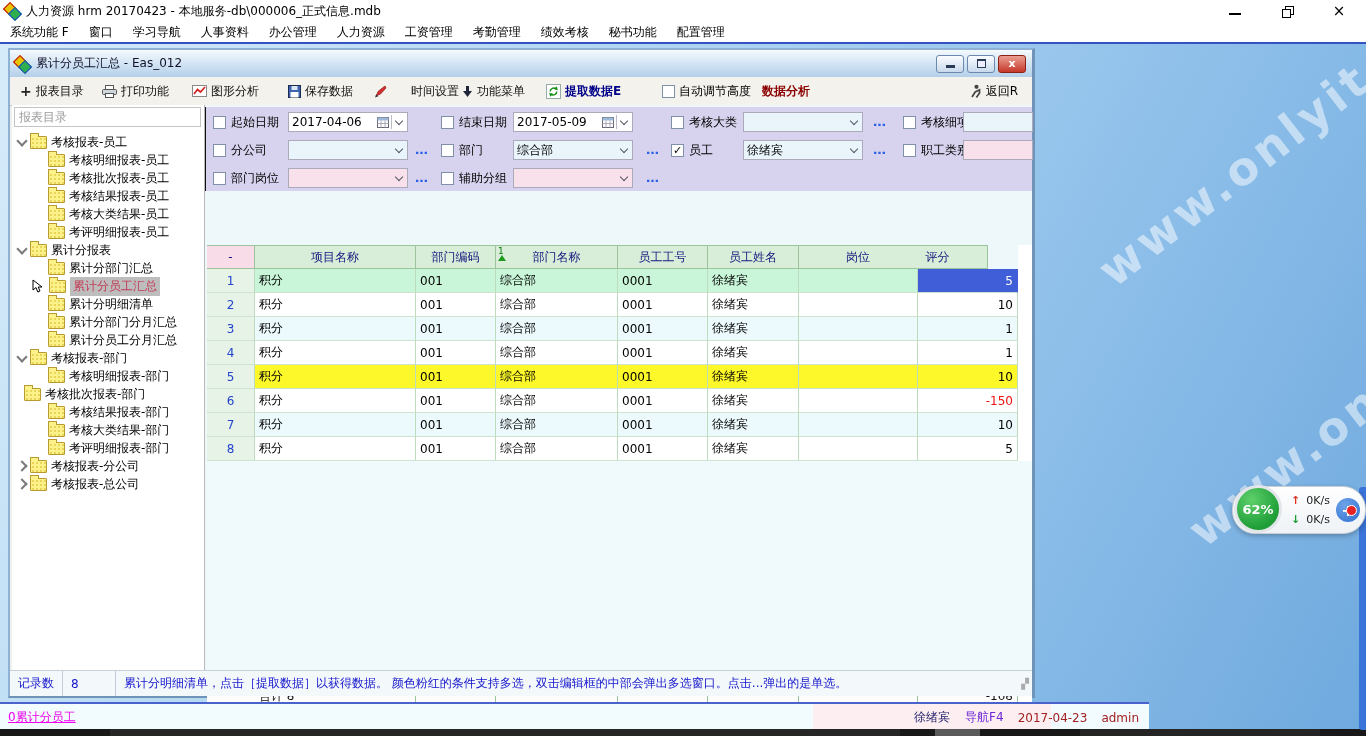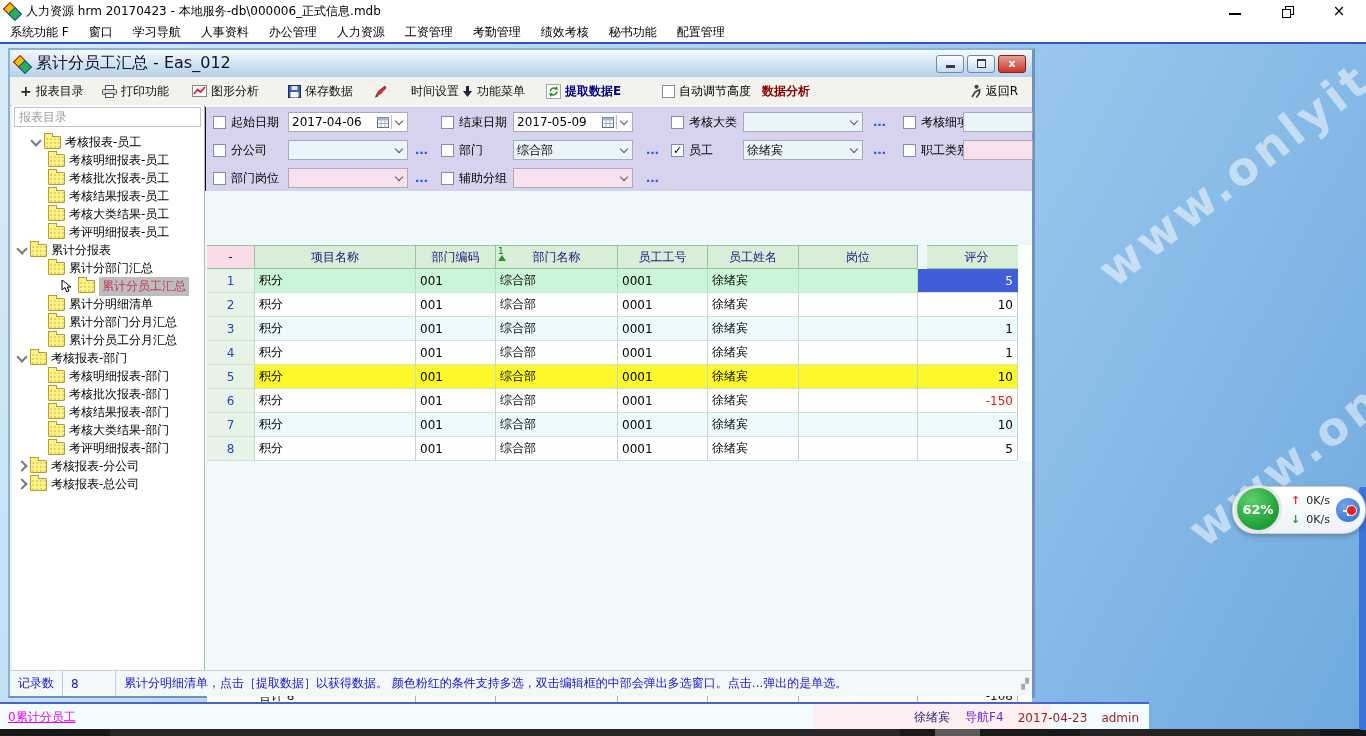--- a/index.html
+++ b/index.html
@@ -35,21 +35,21 @@
   #bb-right{position:absolute;right:10px;top:0;height:27px;display:flex;align-items:center;gap:14px;}
   #nav-label{color:#6d28d9;}
   #date-label,#user-label{color:#a22222;}
   #taskbar-strip{left:0;top:729px;width:1366px;height:7px;background:#181818;}
   .tb-seg{position:absolute;top:0;height:7px;}
   
   #child{left:8px;top:48px;width:1027px;height:650px;background:#f0f0ea;
          border:2px solid #8fb2d4;border-right:3px solid #6f94b8;border-bottom:3px solid #6f94b8;box-sizing:border-box;}
   #child-titlebar{left:0;top:0;width:1022px;height:27px;
       background:linear-gradient(#f5fafd,#cfe2f3 55%,#b5cfe9);display:flex;align-items:center;}
-  #child-title-text{font-size:16px;color:#10102c;}
+  #child-title-text{font-size:12px;color:#10102c;}
   #child-controls{margin-left:auto;display:flex;gap:3px;margin-right:6px;}
   .cbtn{width:26px;height:16px;border:1px solid #6a89ad;border-radius:3px;
         background:linear-gradient(#fbfdff,#c9d9ec);display:flex;align-items:center;justify-content:center;}
   .cbtn .mino{width:9px;height:3px;background:#2a3b55;margin-top:6px;}
   .cbtn .rest{width:7px;height:6px;border:1px solid #2a3b55;border-top:2px solid #2a3b55;background:#eef;}
   .cbtn.close{background:linear-gradient(#eb9f93,#c5382a);border-color:#8c2013;color:#fff;font-weight:bold;font-size:11px;}
   #child-toolbar{left:0;top:27px;width:1022px;height:28px;background:#f4f2ec;border-bottom:1px solid #c9c5bb;}
   .tb-item{position:absolute;top:0;height:28px;display:flex;align-items:center;gap:4px;color:#111;font-size:12px;white-space:nowrap;}
   .icon{display:inline-flex;align-items:center;justify-content:center;}
   .plus-glyph{font-weight:bold;font-size:14px;color:#222;line-height:12px;}
@@ -268,21 +268,21 @@
               <path d="M3 13 L6.2 8 L10.5 5.8 L10.5 9 L7.4 13.4" fill="none" stroke="#454545" stroke-width="1.7"></path>
             </svg>
           </span>
           <span>返回R</span>
         </div>
       </div>
 
     <div id="tree-panel" class="abs">
       <div id="tree-header" class="abs">报表目录</div>
       <div id="tree-items">
-          <div class="tree-item" style="top: 28px; padding-left: 20px;">
+          <div class="tree-item" style="top: 28px; padding-left: 6px;">
             <span class="chev down"></span>
             <span class="folder"></span>
             <span class="tree-label">考核报表-员工</span>
           </div>
           <div class="tree-item" style="top: 46px; padding-left: 24px;">
             <span style="width: 8px;"></span>
             <span class="folder"></span>
             <span class="tree-label">考核明细报表-员工</span>
           </div>
           <div class="tree-item" style="top: 64px; padding-left: 24px;">
@@ -308,21 +308,21 @@
           <div class="tree-item" style="top: 136px; padding-left: 6px;">
             <span class="chev down"></span>
             <span class="folder"></span>
             <span class="tree-label">累计分报表</span>
           </div>
           <div class="tree-item" style="top: 154px; padding-left: 24px;">
             <span style="width: 8px;"></span>
             <span class="folder"></span>
             <span class="tree-label">累计分部门汇总</span>
           </div>
-          <div class="tree-item" style="top: 172px; padding-left: 37px;">
+          <div class="tree-item" style="top: 172px; padding-left: 8px;">
             <span style="width: 8px;"></span>
             <span class="icon">
               <svg width="13" height="14">
                 <polygon points="1,1 1,11 4,8.5 5.8,13 8,12 6.2,8 10,8" fill="#fff" stroke="#000" stroke-width="1"></polygon>
               </svg>
             </span>
             <span class="folder"></span>
             <span class="tree-label sel">累计分员工汇总</span>
           </div>
           <div class="tree-item" style="top: 190px; padding-left: 24px;">
@@ -343,21 +343,21 @@
           <div class="tree-item" style="top: 244px; padding-left: 6px;">
             <span class="chev down"></span>
             <span class="folder"></span>
             <span class="tree-label">考核报表-部门</span>
           </div>
           <div class="tree-item" style="top: 262px; padding-left: 24px; justify-content: center;">
             <span style="width: 8px;"></span>
             <span class="folder"></span>
             <span class="tree-label">考核明细报表-部门</span>
           </div>
-          <div class="tree-item" style="top: 280px; padding-left: 24px;">
+          <div class="tree-item" style="top: 280px; ">
             <span style="width: 8px;"></span>
             <span class="folder"></span>
             <span class="tree-label">考核批次报表-部门</span>
           </div>
           <div class="tree-item" style="top: 298px; padding-left: 24px;">
             <span style="width: 8px;"></span>
             <span class="folder"></span>
             <span class="tree-label">考核结果报表-部门</span>
           </div>
           <div class="tree-item" style="top: 316px; padding-left: 24px;">
@@ -492,21 +492,21 @@
         </div>
       <div id="empty-area" class="abs"></div>
       <div id="grid" class="abs">
           <div class="hcell pinkh" style="left: 0px; width: 48px;">-</div>
           <div class="hcell" style="left: 48px; width: 161px;">项目名称</div>
           <div class="hcell" style="left: 209px; width: 80px;">部门编码</div>
           <div class="hcell" style="left: 289px; width: 122px;">部门名称</div>
           <div class="hcell" style="left: 411px; width: 90px;">员工工号</div>
           <div class="hcell" style="left: 501px; width: 91px;">员工姓名</div>
           <div class="hcell" style="left: 592px; width: 119px;">岗位</div>
-          <div class="hcell" style="left: 720px; width: 100px;">评分</div>
+          <div class="hcell" style="left: 681px; width: 100px;">评分</div>
           <div id="sort-badge" style="left: 291px; top: 2px;">
             <div>1</div>
             <div class="tri"></div>
           </div>
           <div class="cell numc" style="left: 0px; top: 24px; width: 48px;">1</div>
           <div class="cell bg-mint" style="left: 48px; top: 24px; width: 161px;">积分</div>
           <div class="cell bg-mint" style="left: 209px; top: 24px; width: 80px;">001</div>
           <div class="cell bg-mint" style="left: 289px; top: 24px; width: 122px;">综合部</div>
           <div class="cell bg-mint" style="left: 411px; top: 24px; width: 90px;">0001</div>
           <div class="cell bg-mint" style="left: 501px; top: 24px; width: 91px;">徐绪宾</div>

